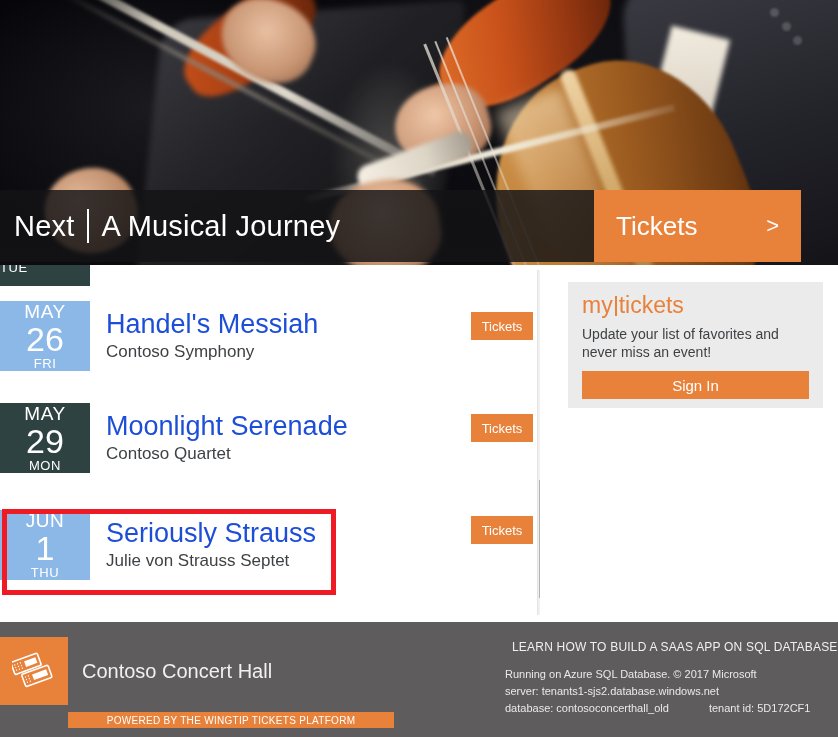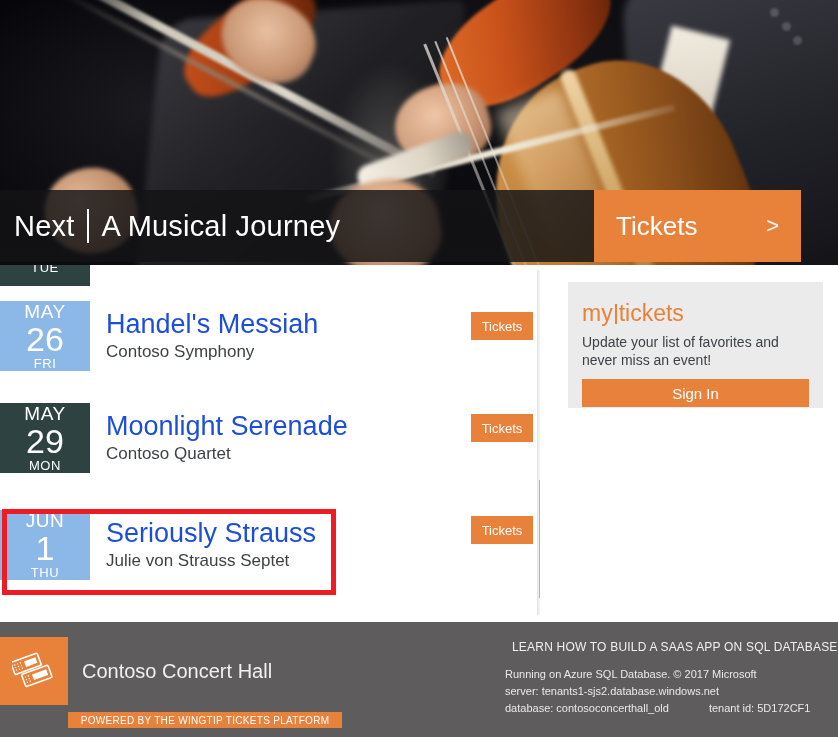--- a/index.html
+++ b/index.html
@@ -232,21 +232,21 @@
   }
   .ev-ticket {
     position: absolute; width: 62px; height: 28px;
     background: #e8813a; color: #fff;
     display: flex; align-items: center; justify-content: center;
     font-size: 13px; font-weight: 400; cursor: pointer;
   }
   .partial-row {
     position: absolute; left: 0; top: 0; width: 90px; height: 21px;
     background: #2d4241; color:#fff;
-    display: flex; align-items: flex-start; justify-content: center;
+    display: flex; align-items: flex-start; justify-content: flex-start;
     overflow: hidden;
   }
   .partial-row span { font-size: 13px; letter-spacing:.6px; margin-top: -5px; }
 
   .highlight-box {
     position: absolute; border: 5px solid #ee1b24; pointer-events: none;
   }
 
   
   .scrollbar {
@@ -261,21 +261,21 @@
   .sb-up { top: 0; }
   .sb-down { bottom: 0; }
   .sb-thumb {
     position: absolute; left: 1px; width: 14px;
     top: 210px; height: 118px; background: #b3b3b3; cursor: pointer;
   }
 
   
   .mytickets {
     position: absolute; left: 568px; top: 17px; width: 255px; height: 126px;
-    background: #ebebeb; padding: 20px 14px 14px;
+    background: #ebebeb; padding: 12px 14px 14px;
   }
   .mt-logo { font-size: 23px; font-weight: 400; color: #e8813a; line-height: 1; }
   .mt-logo .bar { display:inline-block; width:2px; height:20px; background:#e8813a; margin:0 2px -3px 2px; }
   .mt-text { font-size: 14px; color: #3f4245; margin-top: 8px; line-height: 1.3; }
   .mt-signin {
     margin-top: 10px; height: 28px; background: #e8813a; color: #fff;
     display: flex; align-items: center; justify-content: center;
     font-size: 15px; cursor: pointer;
   }
 
@@ -287,21 +287,21 @@
   .f-logo {
     position: absolute; left: 0; top: 15px; width: 68px; height: 68px;
     background: #e8813a;
     display: flex; align-items: center; justify-content: center;
   }
   .f-brand {
     position: absolute; left: 82px; top: 38px;
     font-size: 20px; font-weight: 300; color: #f1f1f1;
   }
   .f-powered {
-    position: absolute; left: 68px; top: 90px; width: 274px; height: 16px;
+    position: absolute; left: 68px; top: 90px; width: 326px; height: 16px;
     background: #e8813a; color: #fff;
     display: flex; align-items: center; justify-content: center;
     font-size: 10px; letter-spacing: .3px;
   }
   .f-learn {
     position: absolute; left: 512px; top: 18px;
     font-size: 12px; letter-spacing: .2px; color: #f0f0f0;
   }
   .f-meta {
     position: absolute; left: 505px; top: 44px;

